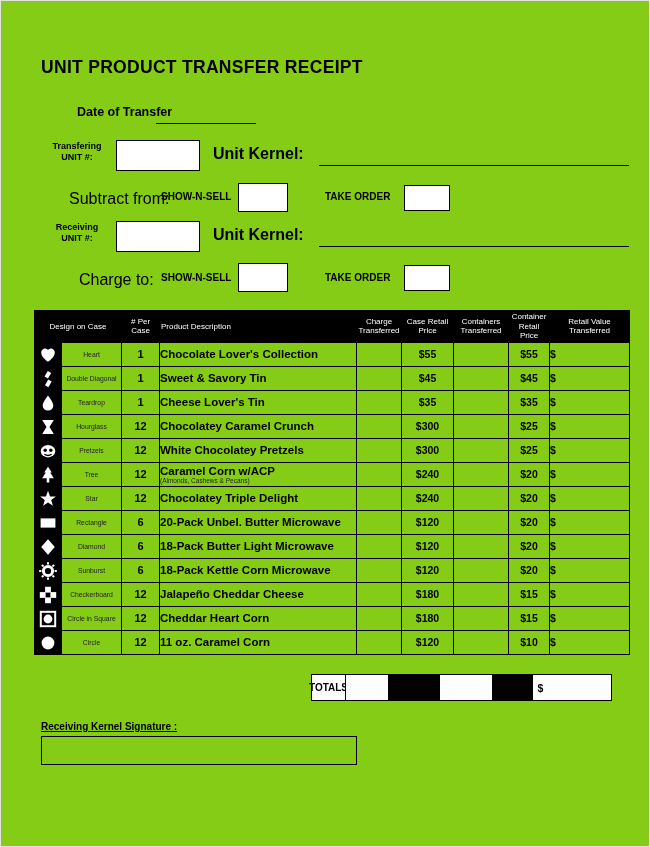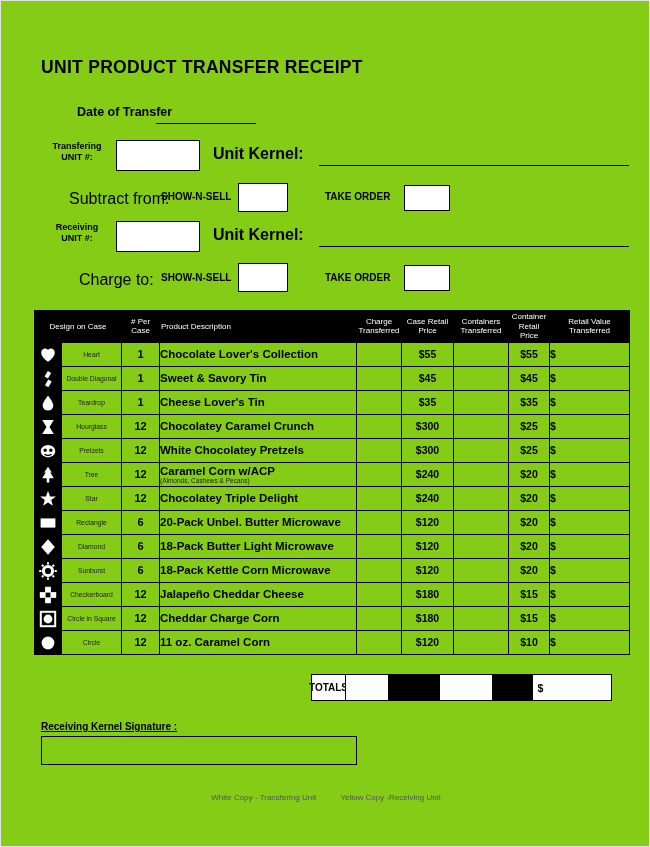--- a/index.html
+++ b/index.html
@@ -335,21 +335,21 @@
         <tr>
       <td class="icon-cell"><span class="icon-holder"><svg width="20" height="20" viewBox="0 0 20 20">
                 <g>
                   <rect x="2.8" y="2.8" width="14.4" height="14.4" fill="none" stroke="#fff" stroke-width="2"></rect>
                   <circle cx="10" cy="10" r="4.4" fill="#fff"></circle>
                 </g>
               </svg></span></td>
       <td class="design-cell">Circle in Square</td>
       <td class="percase-cell">12</td>
       <td class="product-cell">
-        <div class="product-name">Cheddar Charge Corn</div>
+        <div class="product-name">Cheddar Heart Corn</div>
 
       </td>
       <td></td>
       <td class="price-cell">$180</td>
       <td></td>
       <td class="price-cell">$15</td>
       <td class="retail-cell">$</td>
     </tr>
         <tr>
       <td class="icon-cell"><span class="icon-holder"><svg width="20" height="20" viewBox="0 0 20 20">
@@ -374,17 +374,13 @@
     <div class="tcell t-label">TOTALS</div>
     <div class="tcell t-cases"></div>
     <div class="tcell t-black1"></div>
     <div class="tcell t-containers"></div>
     <div class="tcell t-black2"></div>
     <div class="tcell t-retail">$</div>
   </div>
 
   <div class="abs sig-label">Receiving Kernel Signature :</div>
   <div class="abs sig-box"></div>
-  <div class="abs copies">
-    <span>White Copy - Transfering Unit</span>
-    <span>Yellow Copy -Receiving Unit</span>
-  </div>
 </div>
 
 </body></html>

